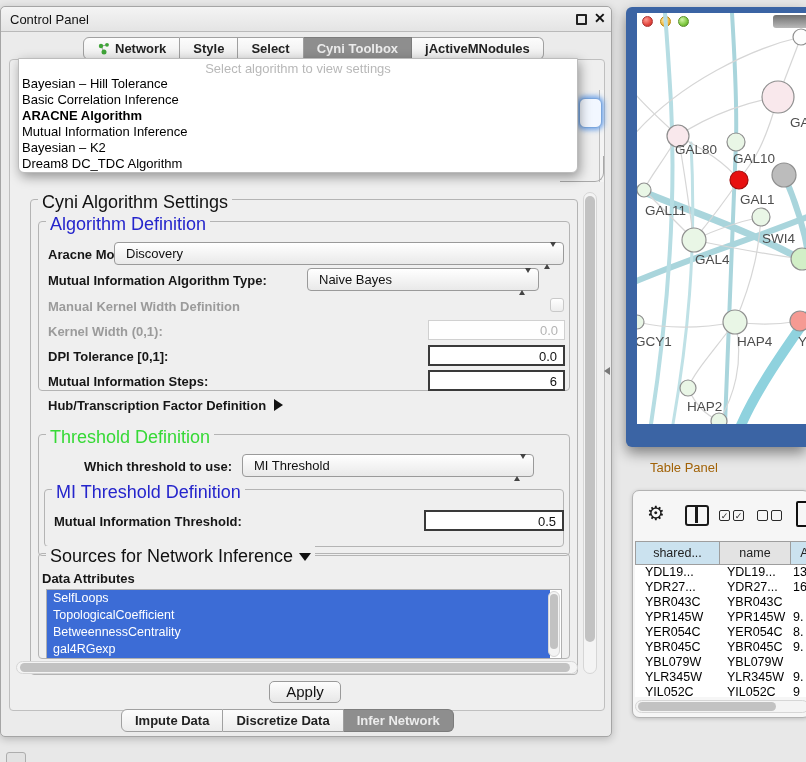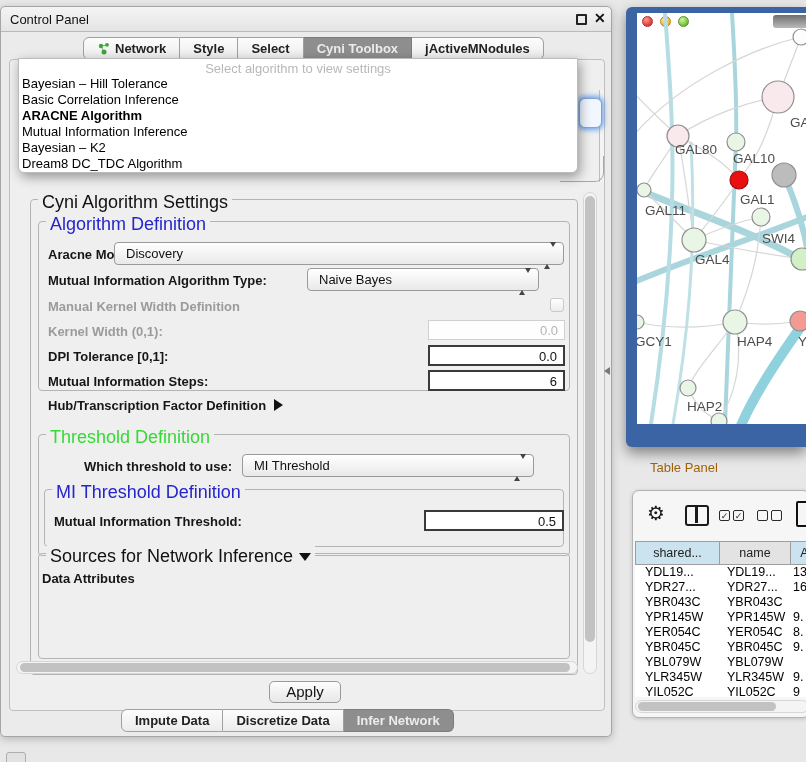--- a/index.html
+++ b/index.html
@@ -222,20 +222,29 @@
       <div class="gtitle blue" style="left:42px;top:422px;">MI Threshold Definition</div>
       <div class="lbl" style="left:44px;top:454px;">Mutual Information Threshold:</div>
       <div class="field strong" style="left:414px;top:450px;width:140px;height:21px;">0.5</div>
 
       <div class="group" style="left:28px;top:493px;width:532px;height:106px;"></div>
       <div class="gtitle" style="left:36px;top:486px;">
         <span>Sources for Network Inference</span><span class="tri-down"></span>
       </div>
       <div class="lbl" style="left:32px;top:511px;">Data Attributes</div>
 
+      <div class="attr-list" style="left:36px;top:529px;width:516px;height:70px;">
+        <div class="attr-item">SelfLoops</div>
+        <div class="attr-item">TopologicalCoefficient</div>
+        <div class="attr-item">BetweennessCentrality</div>
+        <div class="attr-item">gal4RGexp</div>
+        <div class="sb-v" style="right:1px;top:1px;height:66px;width:12px;">
+          <div class="thumb" style="top:2px;height:55px;width:8px;"></div>
+        </div>
+      </div>
 
       <div class="sb-h" style="left:6px;top:601px;width:562px;">
         <div class="thumb" style="left:3px;width:550px;"></div>
       </div>
 
       <div class="btn" style="left:259px;top:621px;width:72px;">Apply</div>
     </div>
 
     <div class="bottom-tabs">
       <div class="tab">

